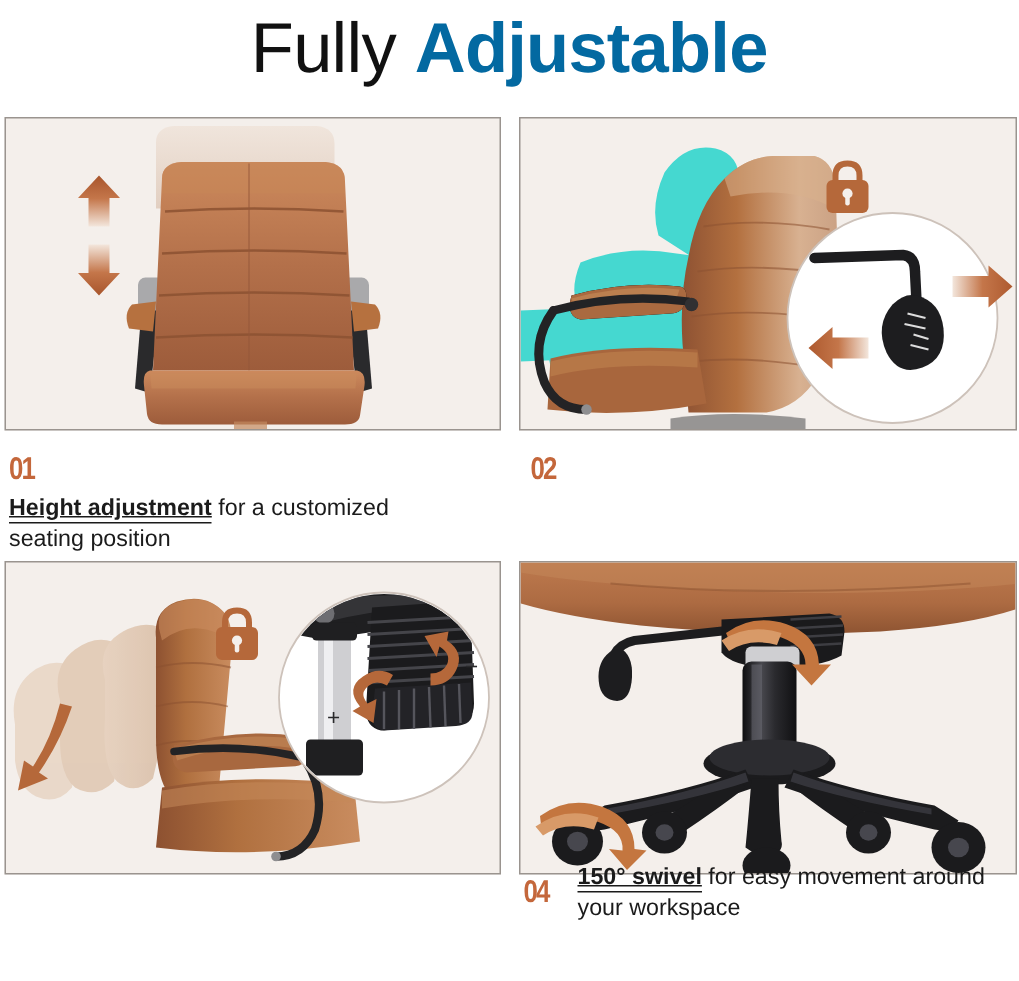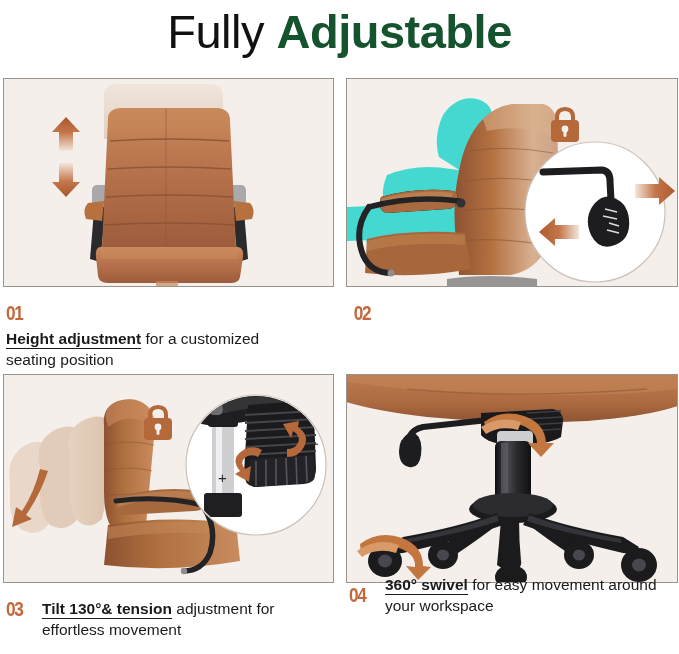--- a/index.html
+++ b/index.html
@@ -11,21 +11,21 @@
   .page{position:relative;width:679px;height:654px;}
 
   
   .title{
     position:absolute;left:0;top:0;width:679px;height:62px;
     display:flex;align-items:center;justify-content:center;
     letter-spacing:-0.5px;
   }
   .title span{font-size:47px;line-height:1;white-space:pre;}
   .t-black{color:#111111;font-weight:400;}
-  .t-orange{color:#14532d;font-weight:700;}
+  .t-orange{color:#0369a1;font-weight:700;}
 
   
   .panel{
     position:absolute;background:#f4efeb;border:1px solid #9a948f;
     overflow:hidden;
   }
   #panel1{left:3px;top:78px;width:329px;height:207px;}
   #panel2{left:346px;top:78px;width:330px;height:207px;}
   #panel3{left:3px;top:374px;width:329px;height:207px;}
   #panel4{left:346px;top:374px;width:330px;height:207px;}
@@ -37,21 +37,21 @@
   #cap3{left:6px;top:598px;width:330px;}
   #cap4{left:349px;top:574px;width:330px;align-items:center;}
   .cap-num{
     color:#c4673b;font-weight:700;font-size:21px;line-height:22px;
     margin-right:10px;letter-spacing:-1.5px;
     font-family:"Liberation Sans","DejaVu Sans",sans-serif;
     transform:scaleX(0.82);transform-origin:left center;
     flex:0 0 26px;
   }
   .cap-body{font-size:15.5px;line-height:21px;color:#1b1b1b;max-width:300px;}
-  .cap-body .strong{font-weight:700;border-bottom:1.6px solid #1b1b1b;padding-bottom:1px;}
+  .cap-body .strong{font-weight:700;border-bottom:1.6px solid #1b1b1b;padding-bottom:1px;text-decoration:underline;}
   .cap-body .rest{font-weight:400;}
   svg{display:block;}
 </style>
 </head>
 <body>
 
 <div class="page">
 
   <div class="title">
     <span class="t-black">Fully </span>
@@ -372,27 +372,21 @@
     <div class="cap-num">01</div>
     <div class="cap-body">
       <span class="strong">Height adjustment</span><span class="rest"> for a customized seating position</span>
     </div>
   </div>
 
   <div class="caption" id="cap2">
     <div class="cap-num">02</div>
   </div>
 
-  <div class="caption" id="cap3">
-    <div class="cap-num">03</div>
-    <div class="cap-body">
-      <span class="strong">Tilt 130°&amp; tension</span><span class="rest"> adjustment for effortless movement</span>
-    </div>
-  </div>
 
   <div class="caption" id="cap4">
     <div class="cap-num">04</div>
     <div class="cap-body">
-      <span class="strong">360° swivel</span><span class="rest"> for easy movement around your workspace</span>
+      <span class="strong">150° swivel</span><span class="rest"> for easy movement around your workspace</span>
     </div>
   </div>
 
 </div>
 
 </body></html>

